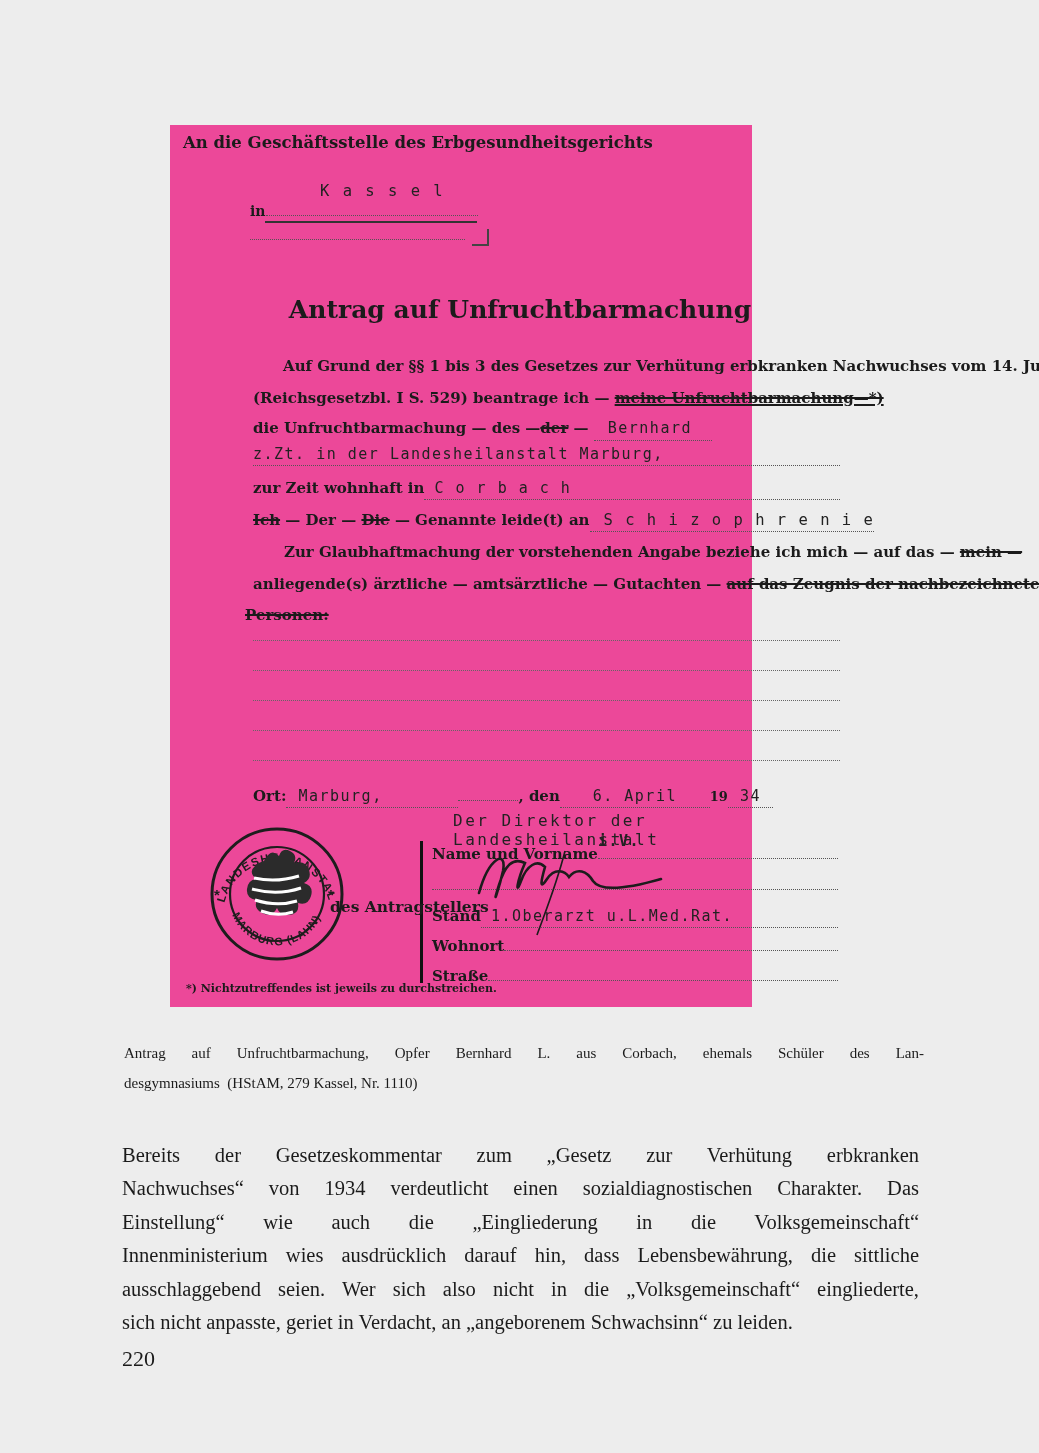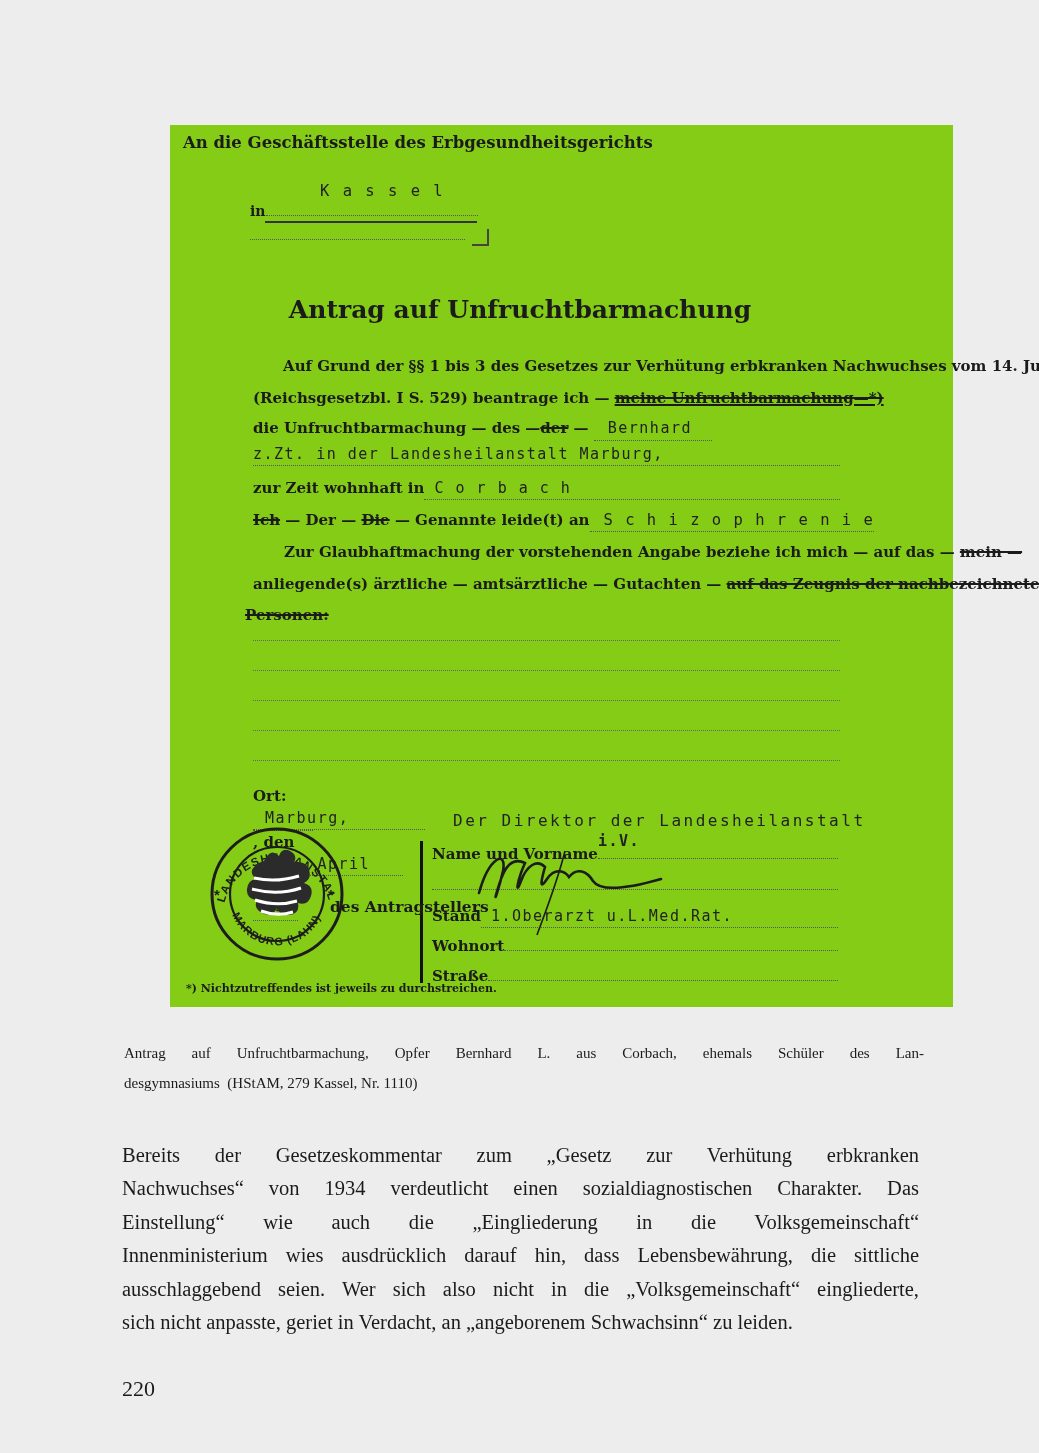--- a/index.html
+++ b/index.html
@@ -5,22 +5,22 @@
   html,body{margin:0;padding:0;}
   body{
     width:1039px;height:1453px;position:relative;
     background:#ededed;color:#1b1b1b;
     font-family:"Liberation Serif", serif;
     overflow:hidden;
   }
   .abs{position:absolute;}
   
   .scan{
-    position:absolute;left:170px;top:125px;width:783px;height:882px;
-    background:#84cc16;
+    position:absolute;left:170px;top:125px;width:582px;height:882px;
+    background:#ec4899;
   }
   .fr{font-family:"DejaVu Serif", serif;font-weight:bold;} 
   .typed{font-family:"DejaVu Sans Mono", monospace;color:#222;letter-spacing:1.5px;}
   .fline{font-size:15px;line-height:22px;white-space:nowrap;}
   .row{display:flex;align-items:baseline;}
   .fill{flex:1 1 auto;}
   .dot{border-bottom:1.6px dotted #555;}
   .struck{text-decoration:line-through;text-decoration-thickness:1.5px;}
   .struckline{text-decoration:line-through underline;text-decoration-thickness:1.5px;}
   .blankline{border-top:1.6px dotted #666;height:0;}
@@ -92,21 +92,21 @@
   <div class="abs fline" style="left:75px;top:479px;">
     <span class="fr struck" style="font-weight:600;">Personen:</span>
   </div>
 
   <div class="abs blankline" style="left:83px;top:515px;width:587px;"></div>
   <div class="abs blankline" style="left:83px;top:545px;width:587px;"></div>
   <div class="abs blankline" style="left:83px;top:575px;width:587px;"></div>
   <div class="abs blankline" style="left:83px;top:605px;width:587px;"></div>
   <div class="abs blankline" style="left:83px;top:635px;width:587px;"></div>
 
-  <div class="abs fline row" style="left:83px;top:660px;width:560px;flex-direction:column;">
+  <div class="abs fline row" style="left:83px;top:660px;width:560px;">
     <span class="fr" style="font-weight:600;">Ort:</span>
     <span class="dot" style="width:160px;padding-left:12px;"><span class="typed">Marburg,</span></span>
     <span class="dot" style="width:60px;"></span>
     <span class="fr" style="font-weight:600;white-space:pre;">, den</span>
     <span class="dot" style="width:150px;text-align:center;"><span class="typed">6. April</span></span>
     <span class="fr" style="font-size:13px;">19</span>
     <span class="dot" style="width:45px;text-align:center;"><span class="typed">34</span></span>
   </div>
 
   <div class="abs typed" style="left:283px;top:686px;font-size:16px;letter-spacing:2.5px;">Der Direktor der Landesheilanstalt</div>
@@ -174,13 +174,13 @@
 
 <div class="abs" style="left:122px;top:1139px;">
   <div class="bodyline jst">Bereits der Gesetzeskommentar zum „Gesetz zur Verhütung erbkranken</div>
   <div class="bodyline jst">Nachwuchses“ von 1934 verdeutlicht einen sozialdiagnostischen Charakter. Das</div>
   <div class="bodyline jst">Einstellung“ wie auch die „Eingliederung in die Volksgemeinschaft“</div>
   <div class="bodyline jst">Innenministerium wies ausdrücklich darauf hin, dass Lebensbewährung, die sittliche</div>
   <div class="bodyline jst">ausschlaggebend seien. Wer sich also nicht in die „Volksgemeinschaft“ eingliederte,</div>
   <div class="bodyline">sich nicht anpasste, geriet in Verdacht, an „angeborenem Schwachsinn“ zu leiden.</div>
 </div>
 
-<div class="abs pagenum" style="left:122px;top:1346px;margin-top:30px;">220</div>
+<div class="abs pagenum" style="left:122px;top:1346px;">220</div>
 
 </body></html>

